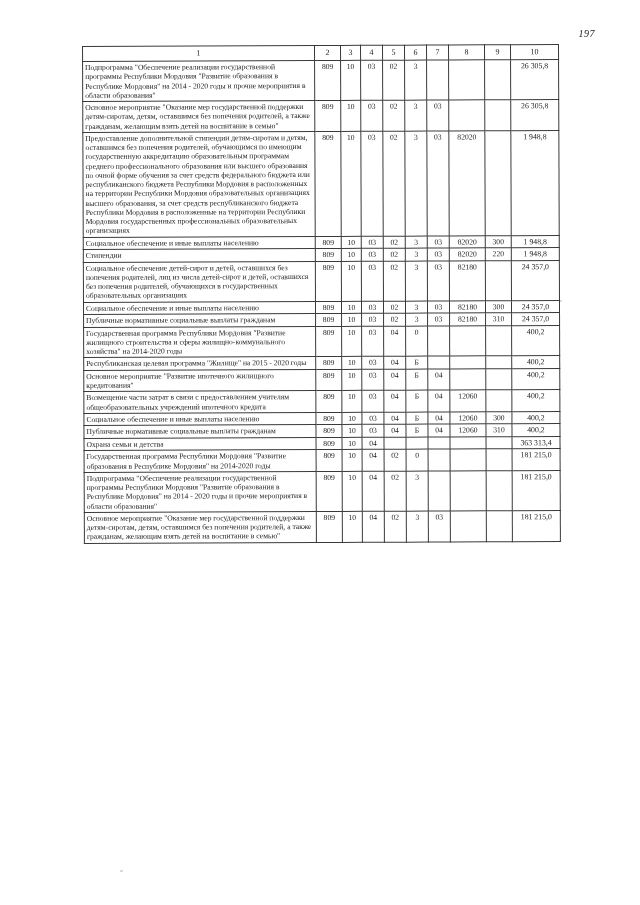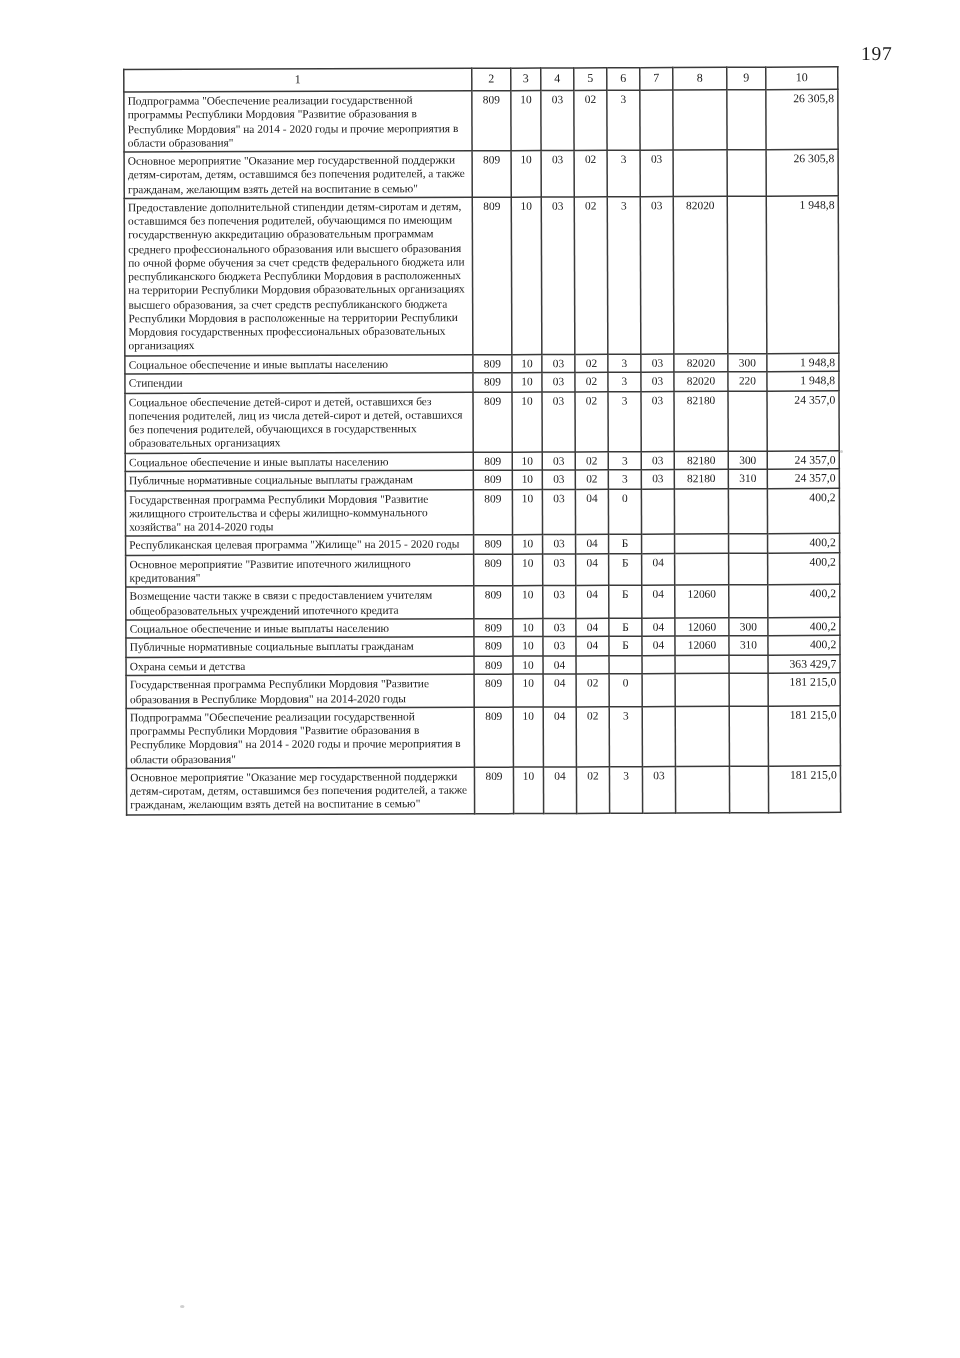--- a/index.html
+++ b/index.html
@@ -19,23 +19,24 @@
     position: absolute;
     left: 0;
     top: 0;
     width: 640px;
     height: 905px;
   }
   .page-number {
     position: absolute;
     right: 45px;
     top: 28px;
-    font-size: 13px;
+    font-size: 10px;
     font-family: "Liberation Serif", serif;
     letter-spacing: 0.5px;
+    font-style: italic;
   }
   .corner-mark {
     position: absolute;
     right: 8px;
     top: 6px;
     font-size: 8px;
     color: #a8a8a8;
   }
   .table-wrap {
     position: absolute;
@@ -66,21 +67,21 @@
   }
   td.c-name {
     text-align: left;
   }
   td.c-num {
     text-align: center;
     vertical-align: bottom;
     font-size: 7.6px;
   }
   td.c-sum {
-    text-align: right;
+    text-align: center;
     vertical-align: bottom;
     padding-right: 4px;
     font-size: 7.8px;
     white-space: nowrap;
   }
   .name-text {
     display: block;
     white-space: pre-line;
   }
   
@@ -297,21 +298,21 @@
             <td class="c-num">03</td>
             <td class="c-num">04</td>
             <td class="c-num">Б</td>
             <td class="c-num">04</td>
             <td class="c-num"></td>
             <td class="c-num"></td>
             <td class="c-sum">400,2</td>
           </tr>
           <tr>
             <td class="c-name">
-              <span class="name-text">Возмещение части также в связи с предоставлением учителям общеобразовательных учреждений ипотечного кредита</span>
+              <span class="name-text">Возмещение части затрат в связи с предоставлением учителям общеобразовательных учреждений ипотечного кредита</span>
             </td>
             <td class="c-num">809</td>
             <td class="c-num">10</td>
             <td class="c-num">03</td>
             <td class="c-num">04</td>
             <td class="c-num">Б</td>
             <td class="c-num">04</td>
             <td class="c-num">12060</td>
             <td class="c-num"></td>
             <td class="c-sum">400,2</td>
@@ -349,21 +350,21 @@
               <span class="name-text">Охрана семьи и детства</span>
             </td>
             <td class="c-num">809</td>
             <td class="c-num">10</td>
             <td class="c-num">04</td>
             <td class="c-num"></td>
             <td class="c-num"></td>
             <td class="c-num"></td>
             <td class="c-num"></td>
             <td class="c-num"></td>
-            <td class="c-sum">363 429,7</td>
+            <td class="c-sum">363 313,4</td>
           </tr>
           <tr>
             <td class="c-name">
               <span class="name-text">Государственная программа Республики Мордовия "Развитие образования в Республике Мордовия" на 2014-2020 годы</span>
             </td>
             <td class="c-num">809</td>
             <td class="c-num">10</td>
             <td class="c-num">04</td>
             <td class="c-num">02</td>
             <td class="c-num">0</td>

